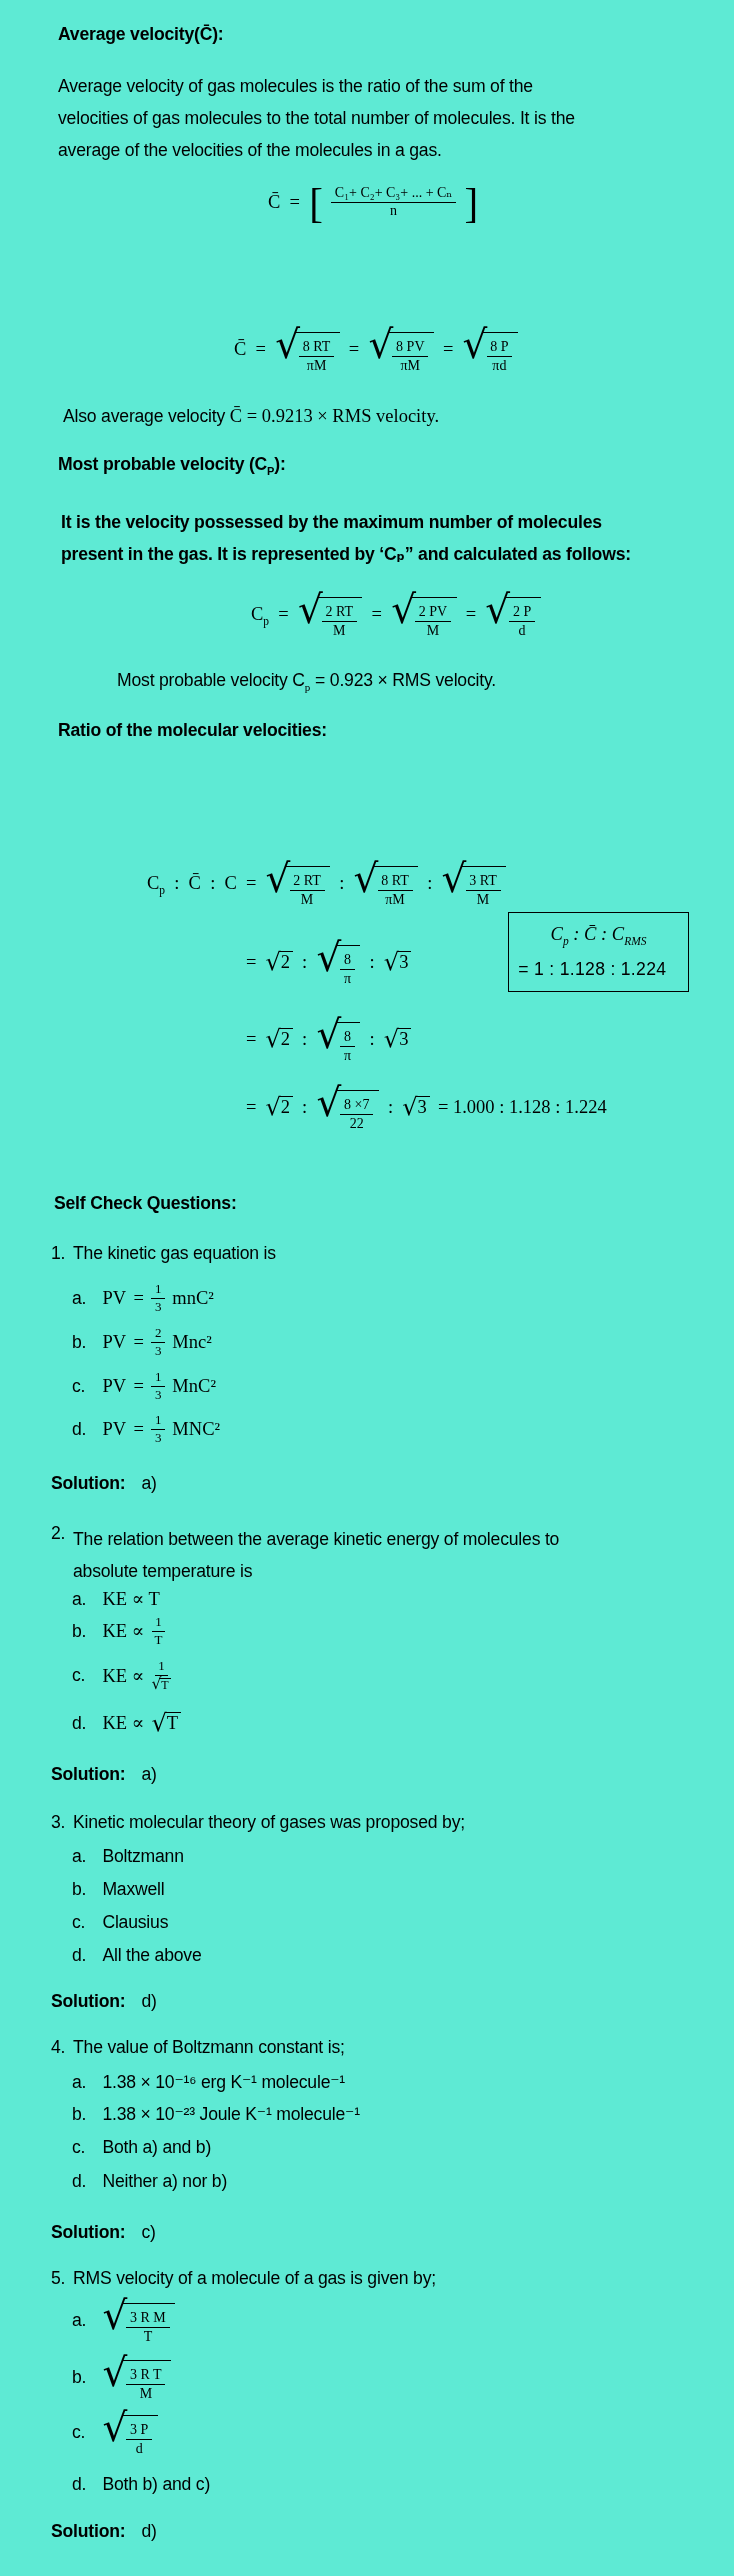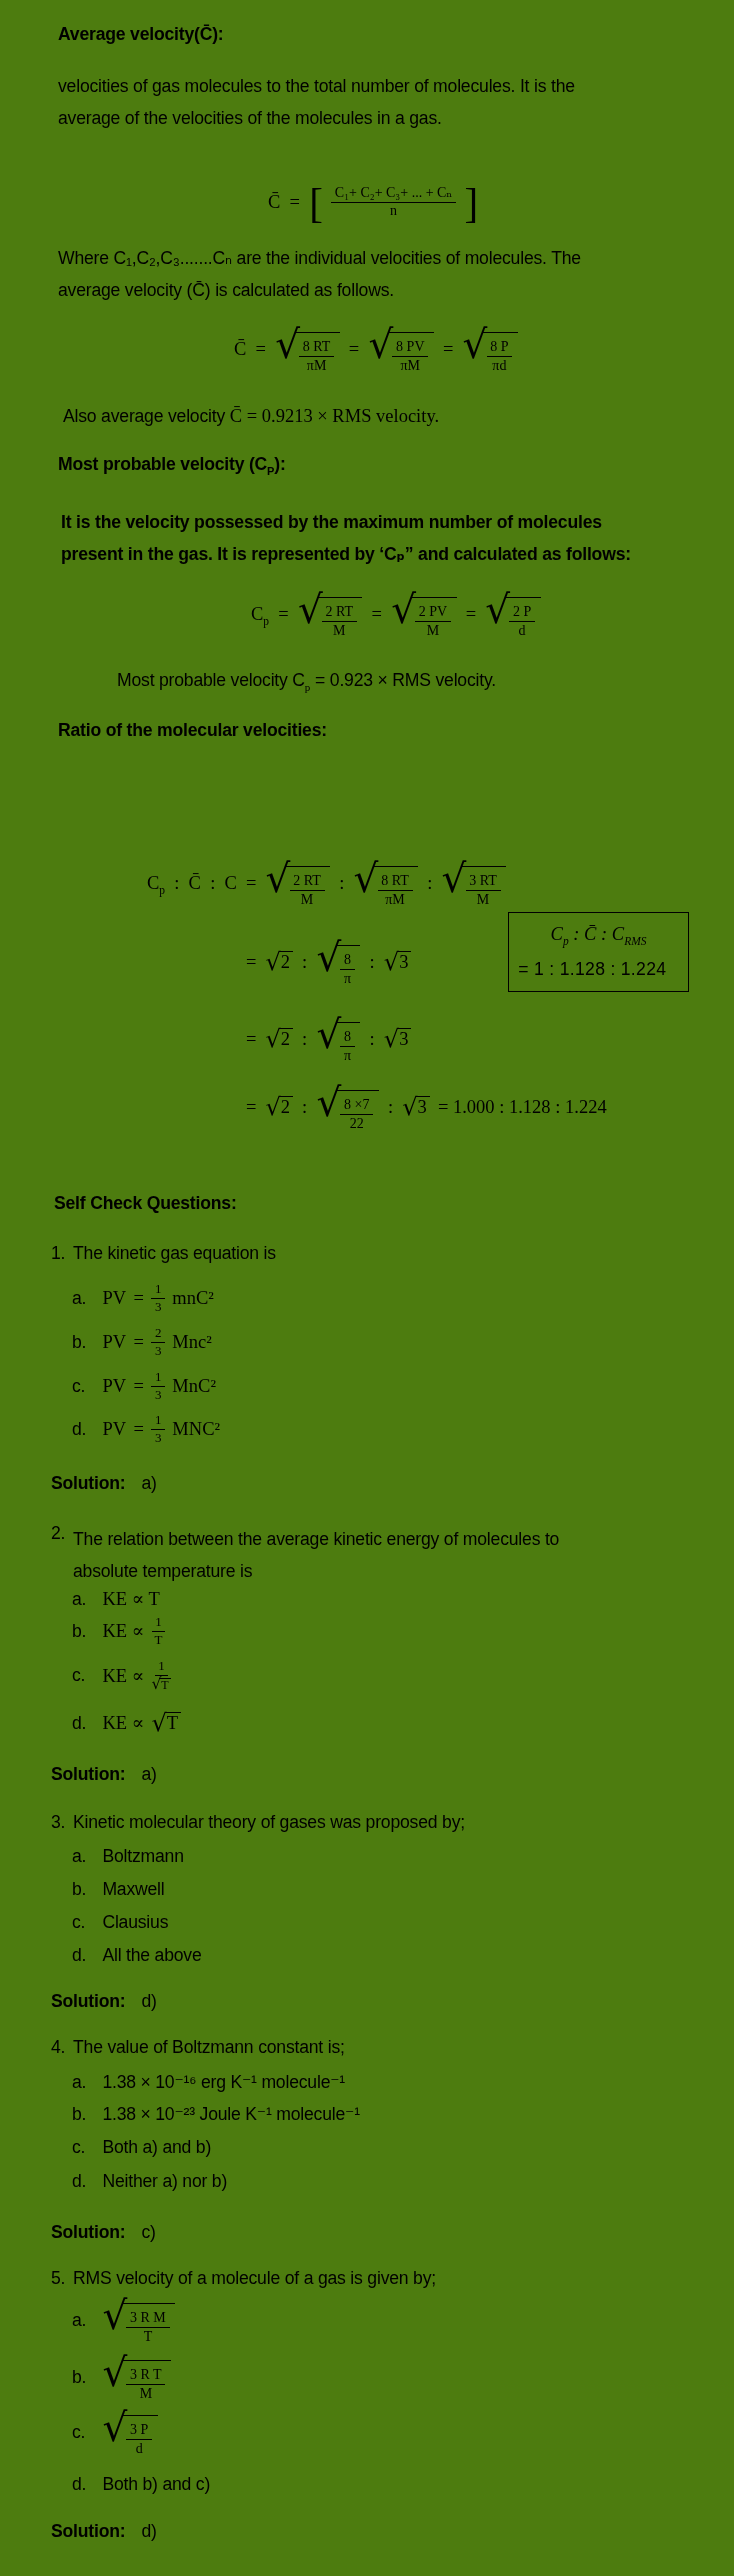--- a/index.html
+++ b/index.html
@@ -2,21 +2,21 @@
 <html style="font-size:15px"><head>
 <meta charset="utf-8">
 <style>
   * { box-sizing: border-box; }
   html,body { margin:0; padding:0; background:#e9e9e9; }
   .page {
     position: relative;
     width: 734px;
     height: 2576px;
     margin: 0 auto;
-    background: #4d7c0f;
+    background: #5eead4;
     color: #000000;
     font-family: "Liberation Sans", "DejaVu Sans", sans-serif;
     overflow: hidden;
   }
   .abs { position: absolute; }
   .b { font-weight: 700; }
   .t  { font-size: 17.6px; letter-spacing: -0.2px; }
   .h  { font-size: 17.6px; font-weight: 700; letter-spacing: -0.2px; white-space: nowrap; }
   .lines div { line-height: 32px; white-space: nowrap; }
   .lines36 div { line-height: 33px; white-space: nowrap; }
@@ -73,39 +73,36 @@
   .solrow { display: flex; gap: 16px; font-size: 17.6px; letter-spacing: -0.2px; }
 </style>
 </head>
 <body>
 
 <div class="page">
 
   <div class="abs h" style="left:58px; top:24px;">Average velocity(C̄):</div>
 
   <div class="abs t lines" style="left:58px; top:70px;">
+    <div>Average velocity of gas molecules is the ratio of the sum of the</div>
     <div>velocities of gas molecules to the total number of molecules. It is the</div>
     <div>average of the velocities of the molecules in a gas.</div>
   </div>
 
   <div class="abs mrow" style="left:268px; top:179px; height:46px;">
     <span>C̄</span>
     <span class="sep">=</span>
     <span class="bigb">[</span>
     <span class="frac" style="font-size:14px;">
       <span class="num">C₁+ C₂+ C₃+ ... + Cₙ</span>
       <span class="den">n</span>
     </span>
     <span class="bigb">]</span>
   </div>
 
-  <div class="abs t lines" style="left:58px; top:242px;">
-    <div>Where C₁,C₂,C₃.......Cₙ are the individual velocities of molecules. The</div>
-    <div>average velocity (C̄) is calculated as follows.</div>
-  </div>
 
   <div class="abs mrow" style="left:234px; top:325px;">
     <span>C̄</span>
     <span class="sep">=</span>
     <span class="radical">
       <span class="rsym">√</span>
       <span class="rbody"><span class="frac">
         <span class="num">8 RT</span>
         <span class="den">πM</span>
       </span></span>

